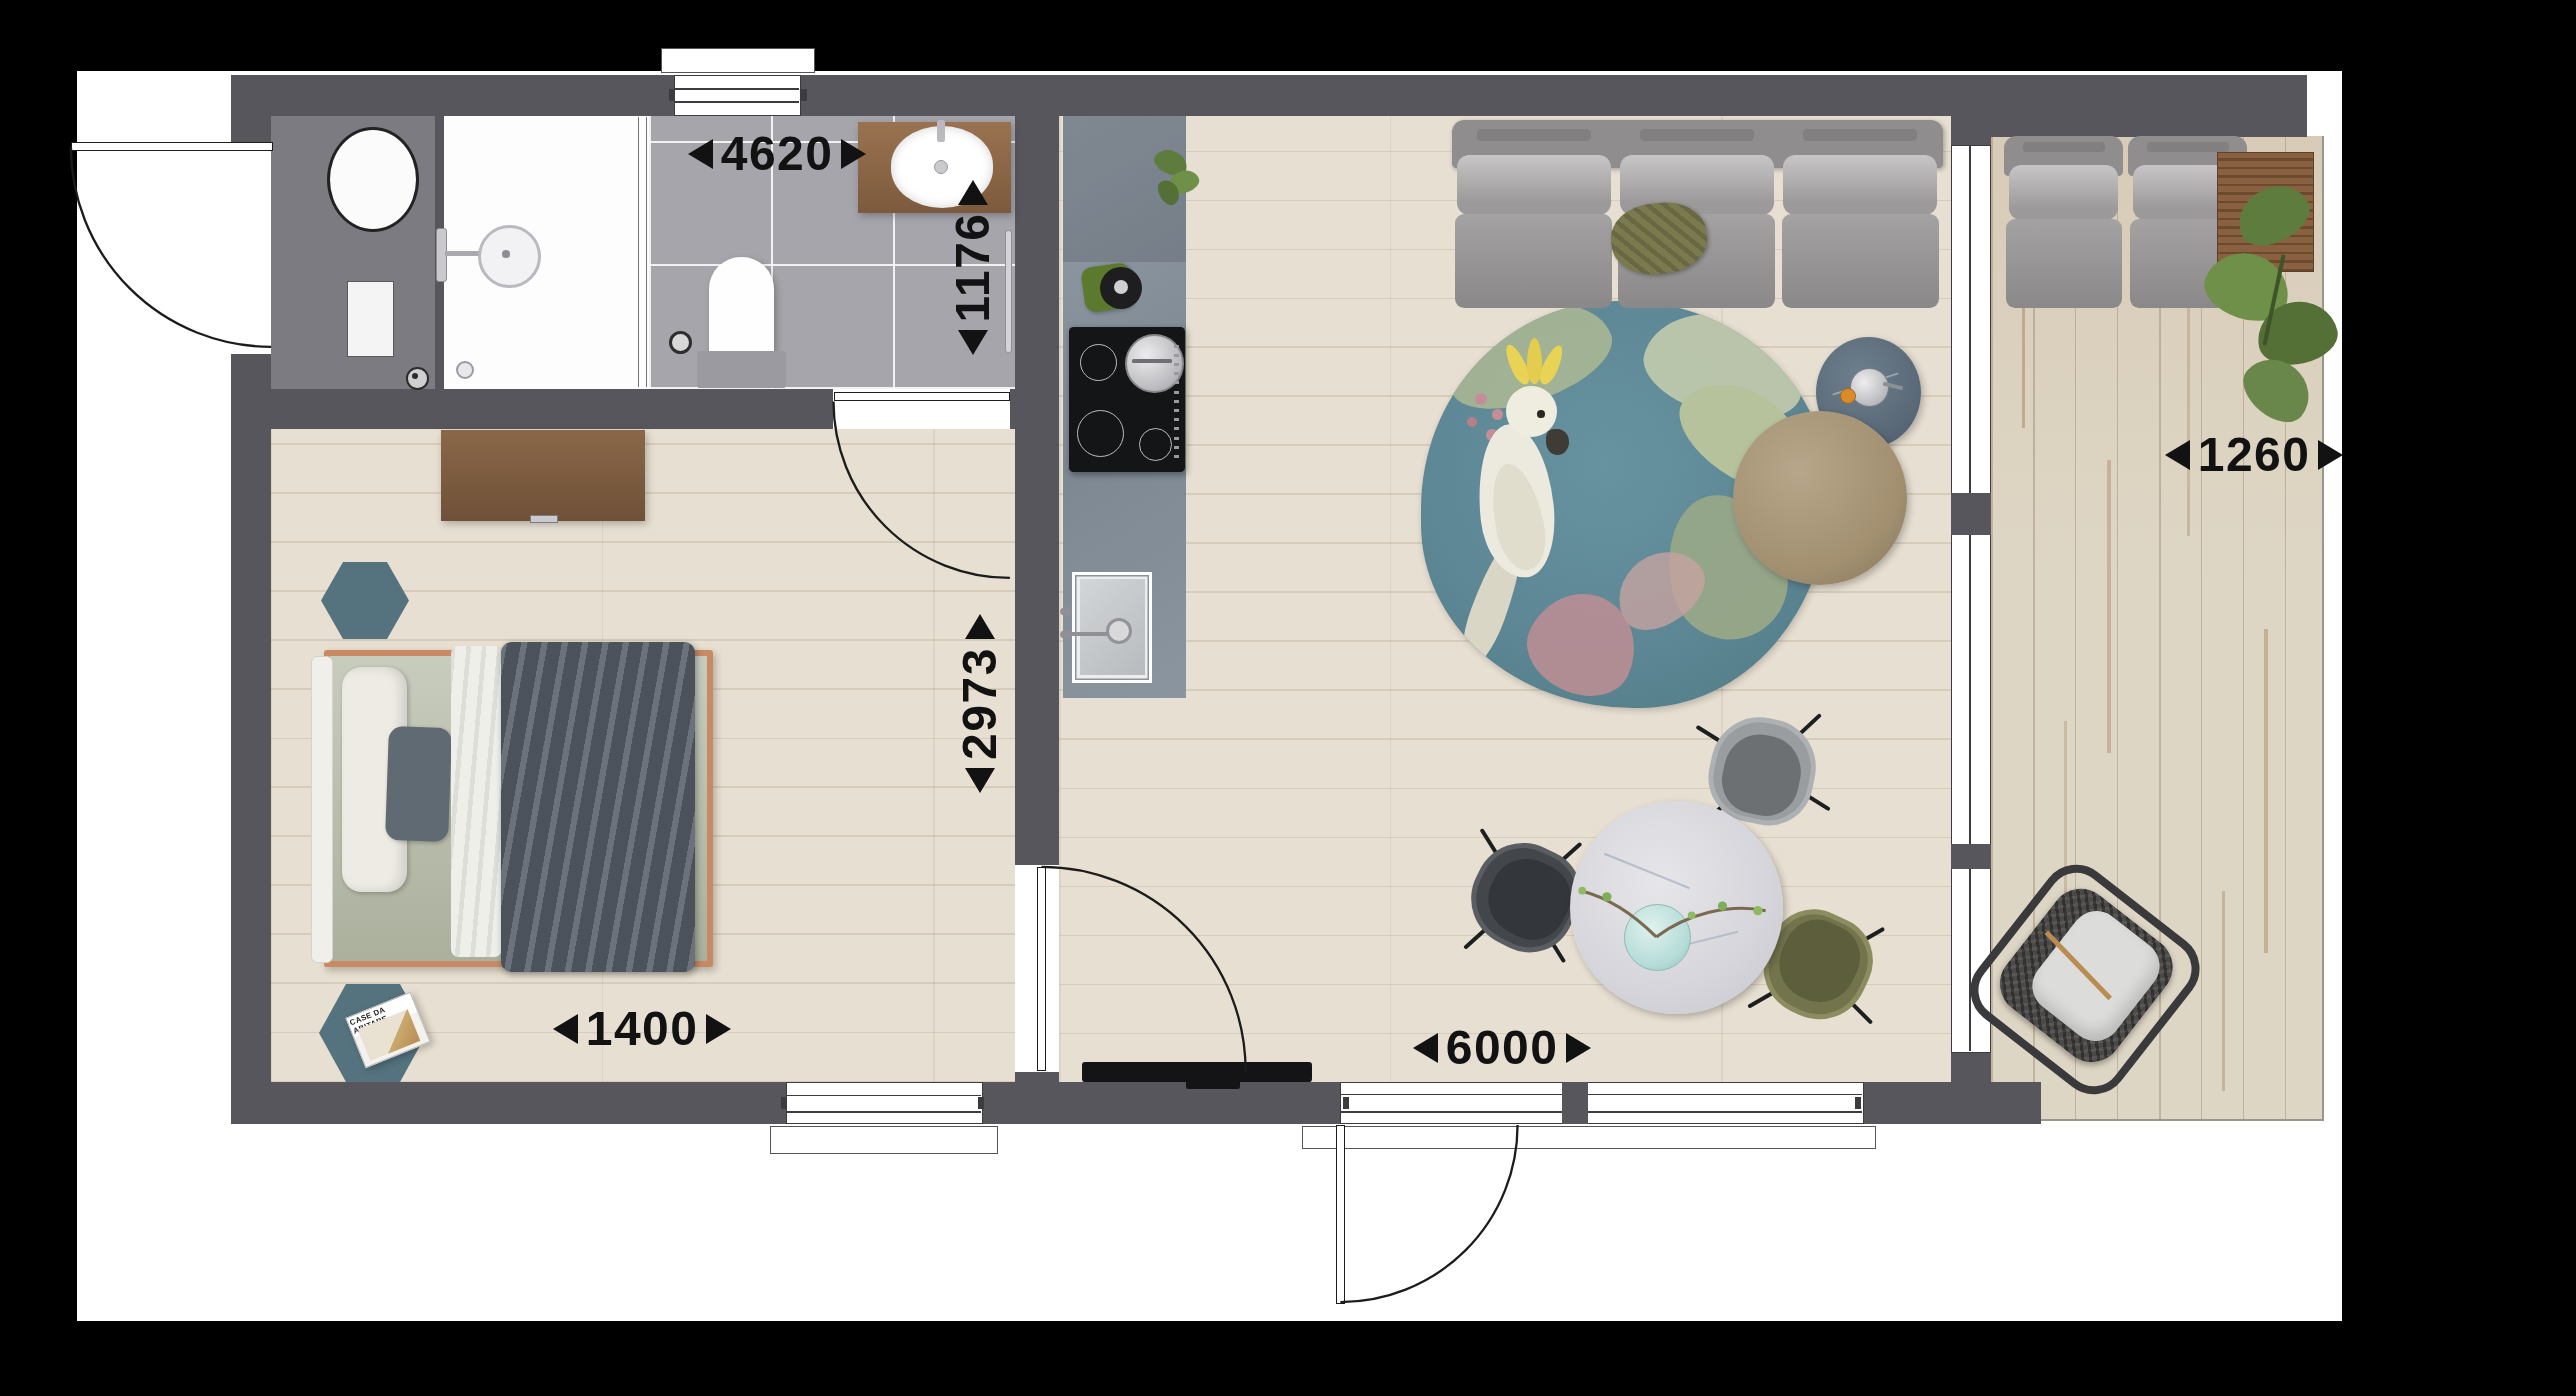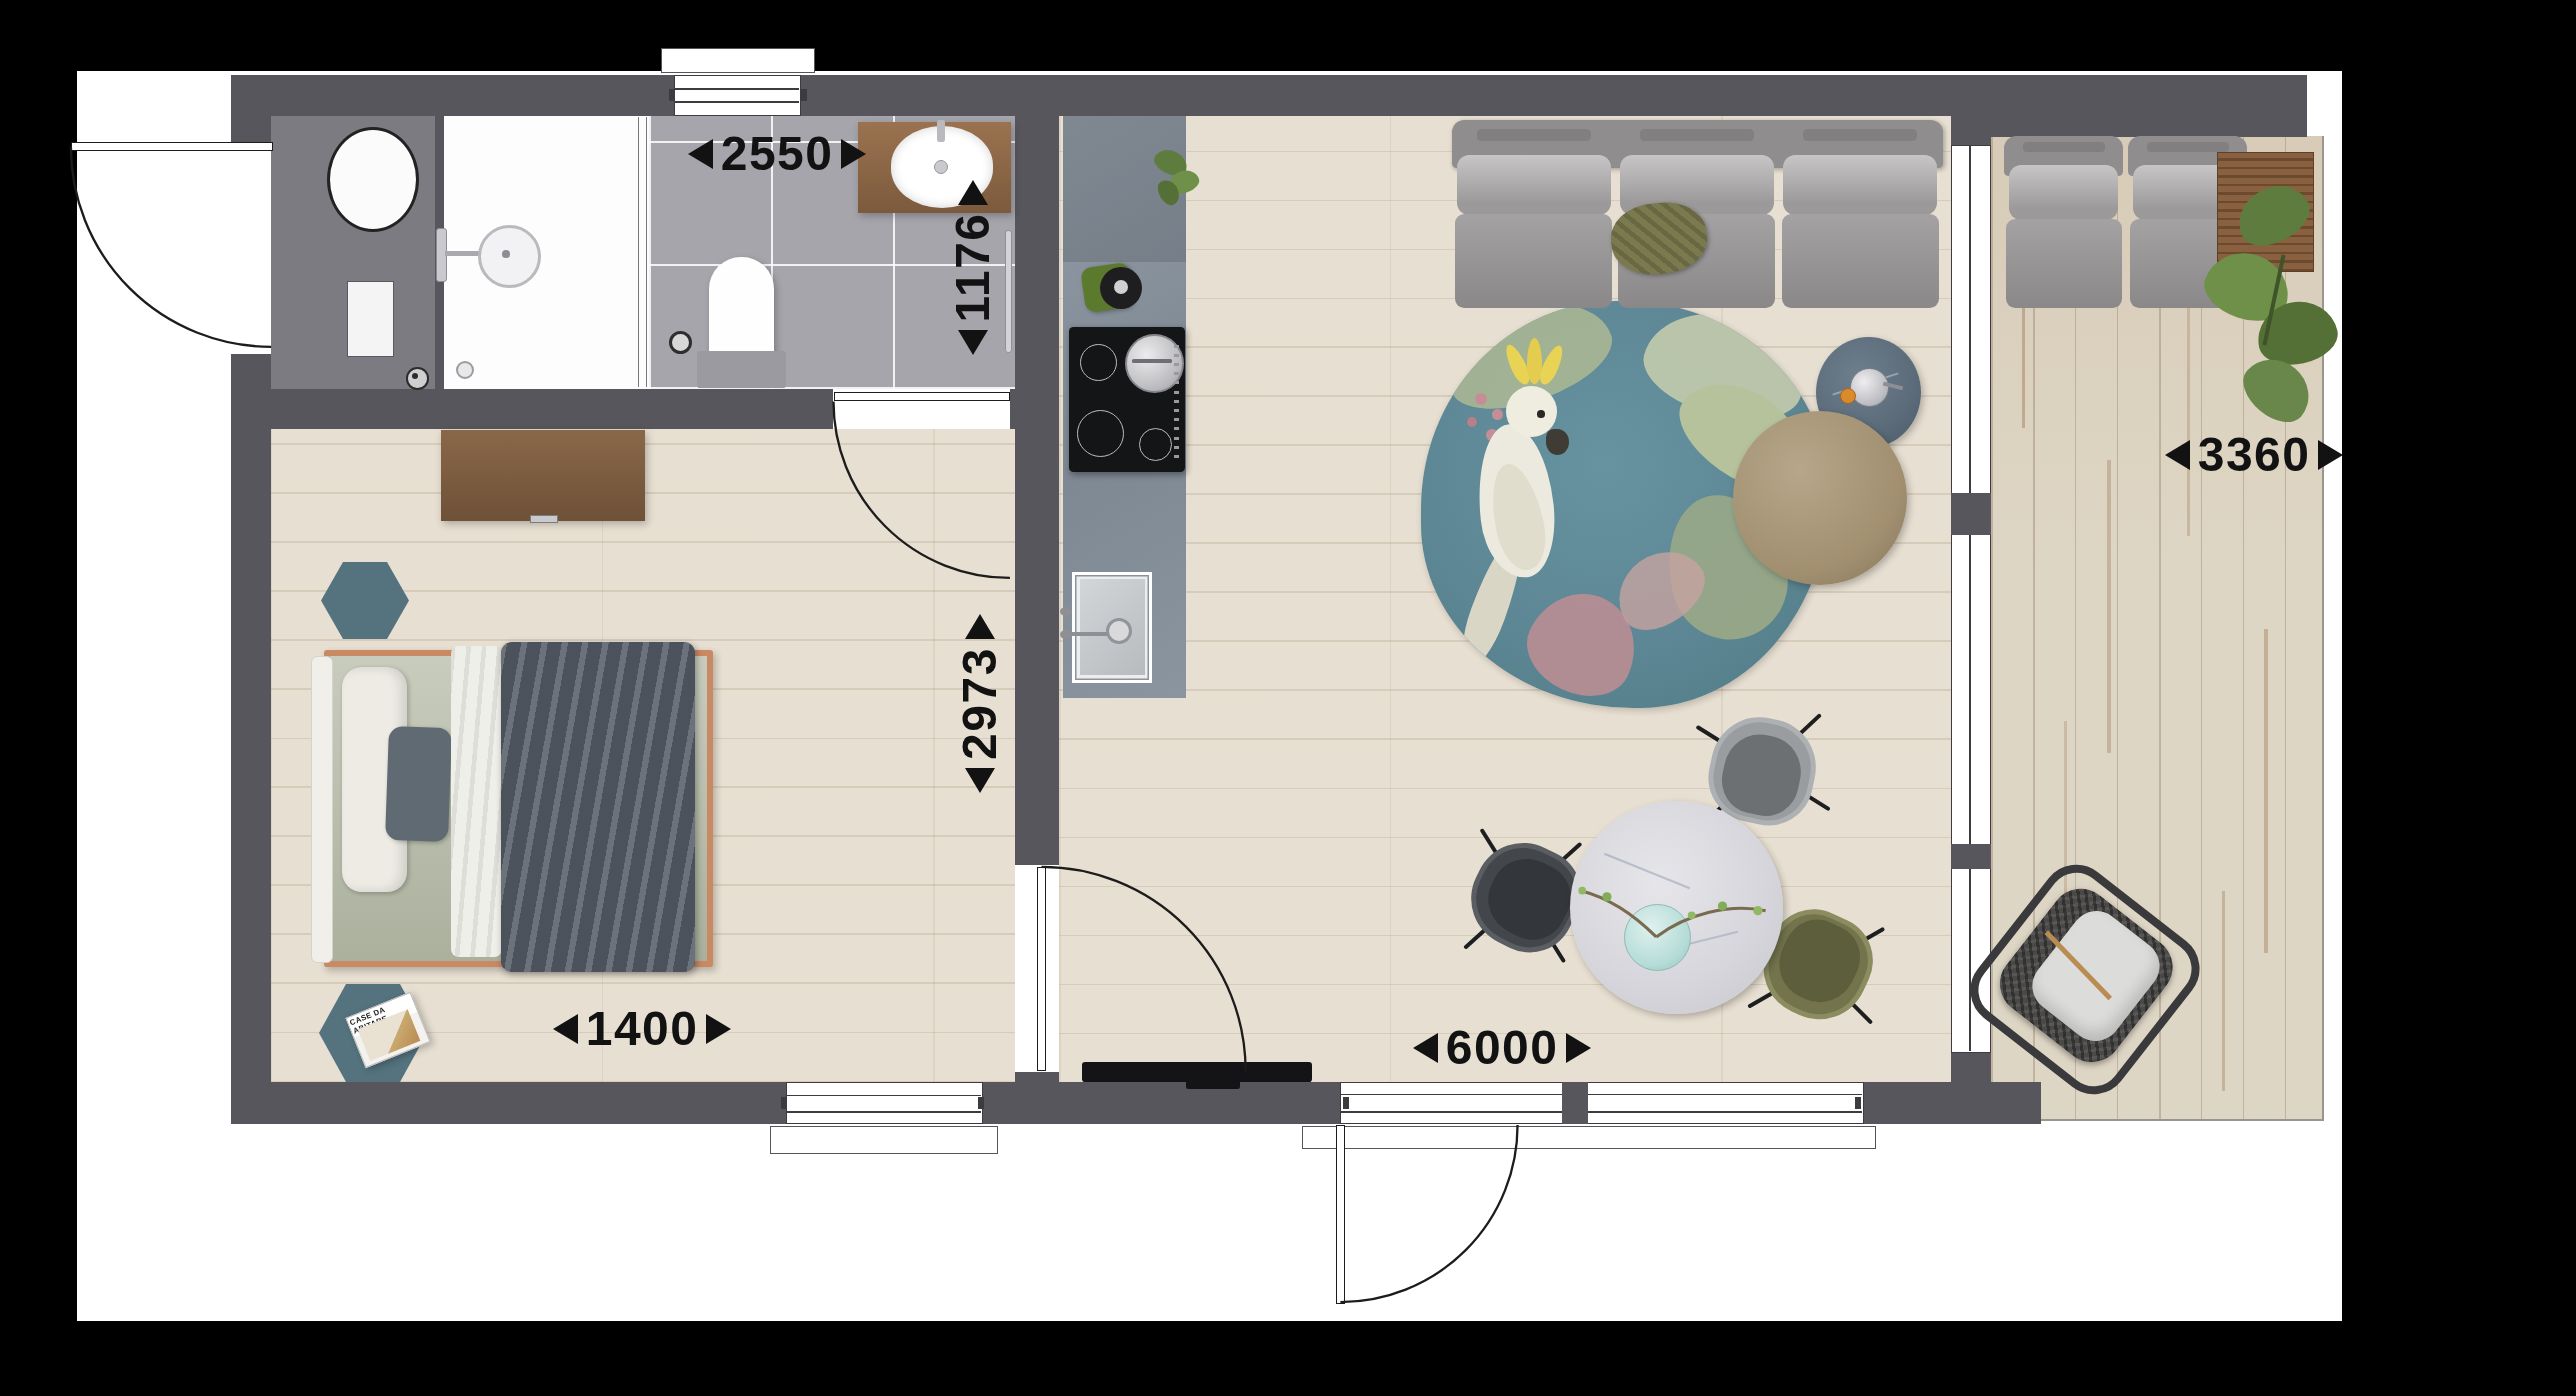--- a/index.html
+++ b/index.html
@@ -291,21 +291,21 @@
     <path d="M2150,1216 C2118,1184 2084,1164 2052,1156" stroke="#7a6a50" stroke-width="4"></path>
     <circle cx="2236" cy="1176" r="6" fill="#7fae57"></circle>
     <circle cx="2282" cy="1182" r="6" fill="#8fba62"></circle>
     <circle cx="2086" cy="1164" r="6" fill="#7fae57"></circle>
     <circle cx="2054" cy="1156" r="5" fill="#8fba62"></circle>
     <circle cx="2196" cy="1188" r="5" fill="#8fba62"></circle>
   </svg>
 
   <div class="abs dim" style="left:688px;top:126px;">
     <span class="tri-l"></span>
-    <span>2550</span>
+    <span>4620</span>
     <span class="tri-r"></span>
   </div>
 
   <div class="abs dim" style="left:884px;top:240px;width:177px;justify-content:center;transform:rotate(-90deg);">
     <span class="tri-l"></span>
     <span>1176</span>
     <span class="tri-r"></span>
   </div>
 
   <div class="abs dim" style="left:891px;top:676px;width:177px;justify-content:center;transform:rotate(-90deg);">
@@ -321,18 +321,18 @@
   </div>
 
   <div class="abs dim" style="left:1413px;top:1020px;">
     <span class="tri-l"></span>
     <span>6000</span>
     <span class="tri-r"></span>
   </div>
 
   <div class="abs dim" style="left:2165px;top:427px;">
     <span class="tri-l"></span>
-    <span>3360</span>
+    <span>1260</span>
     <span class="tri-r"></span>
   </div>
 
 </div>
 
 
 </body></html>

